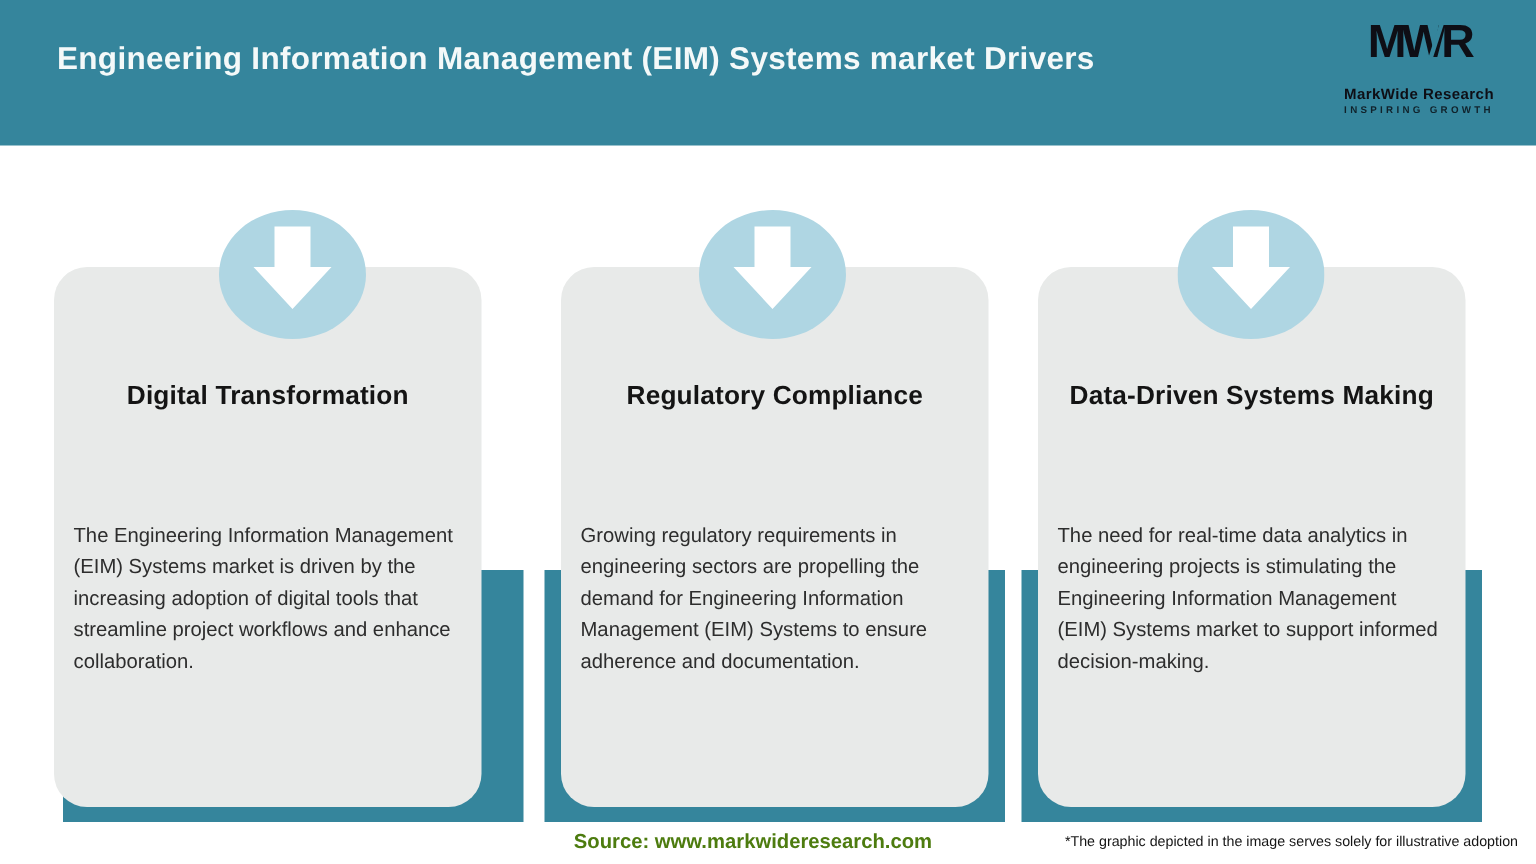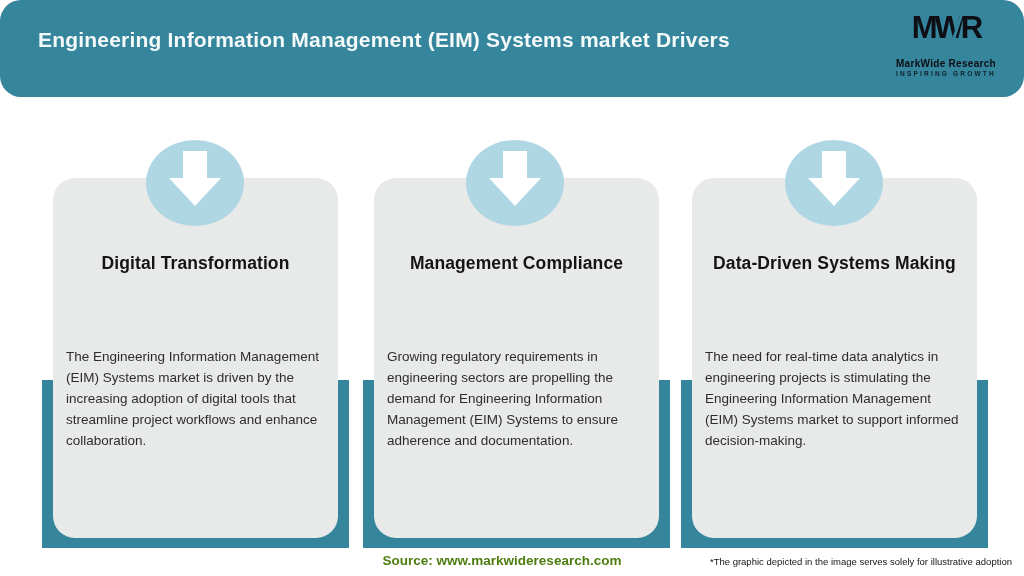--- a/index.html
+++ b/index.html
@@ -7,21 +7,20 @@
     position:relative;
     width:1024px;height:576px;
     background:#ffffff;
     overflow:hidden;
     font-family:"Liberation Sans","DejaVu Sans",sans-serif;
   }
   
   .header{
     position:absolute;left:0;top:0;width:1024px;height:97px;
     background:#35859C;
-    border-radius:21px;
   }
   .header-title{
     position:absolute;left:38px;top:28px;
     color:#F4F9F9;
     font-size:21px;font-weight:bold;
     letter-spacing:.2px;
   }
   .logo{
     position:absolute;right:18px;top:12px;width:120px;
     text-align:center;
@@ -56,21 +55,21 @@
   .teal-back.b1{left:42px;}
   .teal-back.b2{left:363px;}
   .teal-back.b3{left:681px;}
   .card{
     position:absolute;top:178px;height:360px;width:285px;
     background:#E8EAE9;
     border-radius:22px;
     box-sizing:border-box;
     padding:75px 13px 0 13px;
   }
-  .card.c1{left:53px;}
+  .card.c1{left:36px;}
   .card.c2{left:374px;}
   .card.c3{left:692px;}
   .icon-circle{
     position:absolute;top:140px;width:98px;height:86px;
   }
   .icon-circle.i1{left:146px;}
   .icon-circle.i2{left:466px;}
   .icon-circle.i3{left:785px;}
   .card-title{
     text-align:center;
@@ -115,21 +114,21 @@
 
   <div class="teal-back b1"></div>
   <div class="teal-back b2"></div>
   <div class="teal-back b3"></div>
 
   <div class="card c1">
     <div class="card-title">Digital Transformation</div>
     <div class="card-text">The Engineering Information Management (EIM) Systems market is driven by the increasing adoption of digital tools that streamline project workflows and enhance collaboration.</div>
   </div>
   <div class="card c2">
-    <div class="card-title">Management Compliance</div>
+    <div class="card-title">Regulatory Compliance</div>
     <div class="card-text">Growing regulatory requirements in engineering sectors are propelling the demand for Engineering Information Management (EIM) Systems to ensure adherence and documentation.</div>
   </div>
   <div class="card c3">
     <div class="card-title">Data-Driven Systems Making</div>
     <div class="card-text">The need for real-time data analytics in engineering projects is stimulating the Engineering Information Management (EIM) Systems market to support informed decision-making.</div>
   </div>
 
   <div class="icon-circle i1">
     <svg width="98" height="86" viewBox="0 0 98 86">
       <ellipse cx="49" cy="43" rx="49" ry="43" fill="#AFD6E3"></ellipse>

